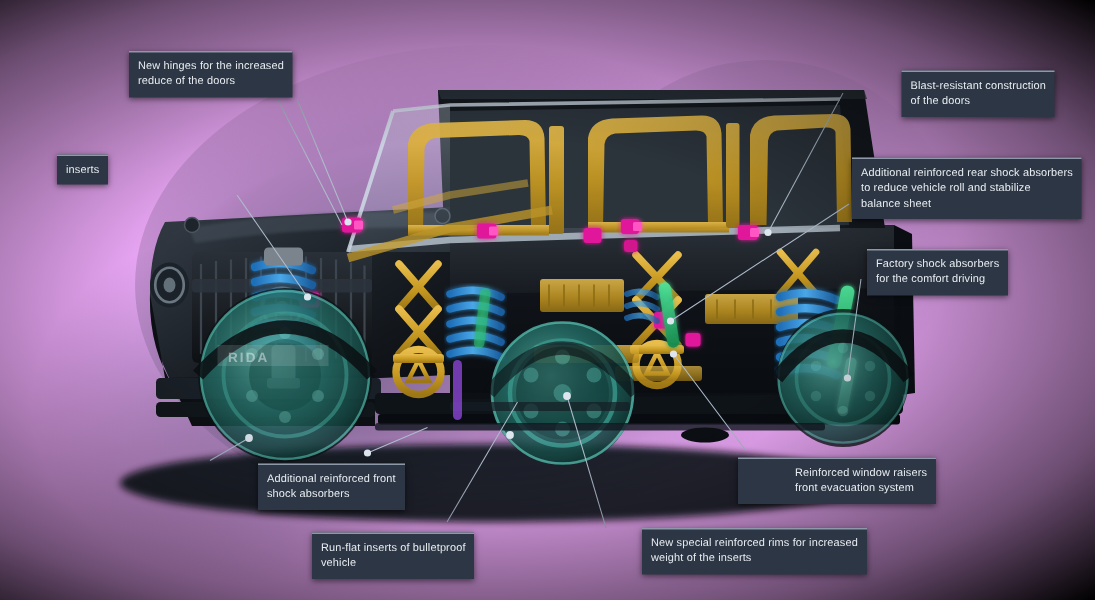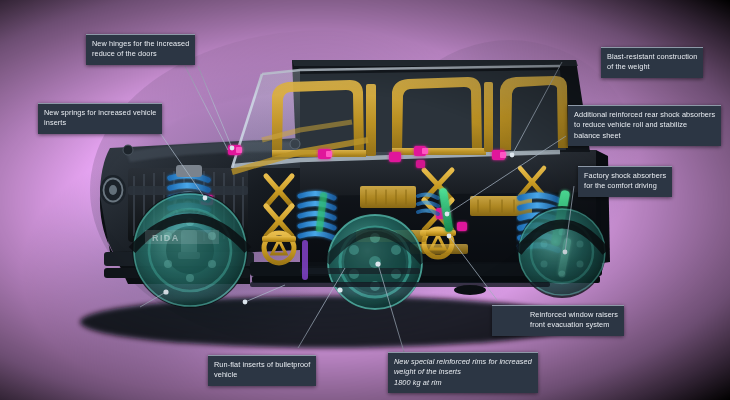--- a/index.html
+++ b/index.html
@@ -377,51 +377,53 @@
   </svg>
 
   <div id="vig"></div>
 
   <div class="callout" style="left:86px;top:34px;">
     <span>New hinges for the increased</span>
     <span>reduce of the doors</span>
   </div>
 
   <div class="callout" style="left:38px;top:103px;">
-    <span>New springs for increased vehicle</span>
     <span>inserts</span>
   </div>
 
   <div class="callout" style="left:557px;top:47px;margin-left:44px;">
     <span>Blast-resistant construction</span>
-    <span>of the weight</span>
+    <span>of the doors</span>
   </div>
 
   <div class="callout" style="left:578px;top:166px;">
     <span>Factory shock absorbers</span>
     <span>for the comfort driving</span>
   </div>
 
   <div class="callout" style="left:568px;top:105px;">
     <span>Additional reinforced rear shock absorbers</span>
     <span>to reduce  vehicle roll and stabilize</span>
     <span>balance sheet</span>
   </div>
 
 
+  <div class="callout" style="left:172px;top:309px;">
+    <span>Additional reinforced front</span>
+    <span>shock absorbers</span>
+  </div>
 
   <div class="callout" style="left:208px;top:355px;">
     <span>Run-flat inserts of bulletproof</span>
     <span>vehicle</span>
   </div>
 
   <div class="callout" style="left:492px;top:305px;padding-left:38px;">
     <span>Reinforced window raisers</span>
     <span>front evacuation system</span>
   </div>
 
-  <div class="callout" style="left:388px;top:352px;font-style:italic;">
+  <div class="callout" style="left:428px;top:352px;">
     <span>New special reinforced rims for increased</span>
     <span>weight of the inserts</span>
-    <span>1800 kg at rim</span>
   </div>
 
 </div>
 
 </body></html>

